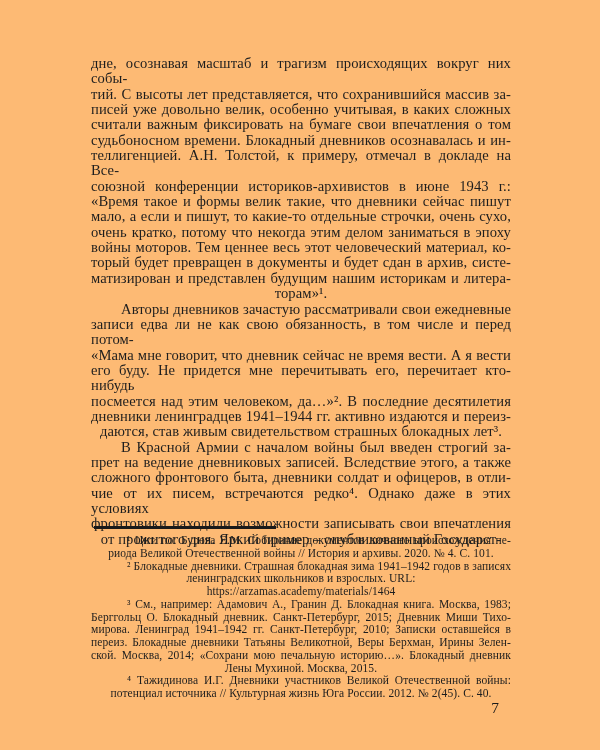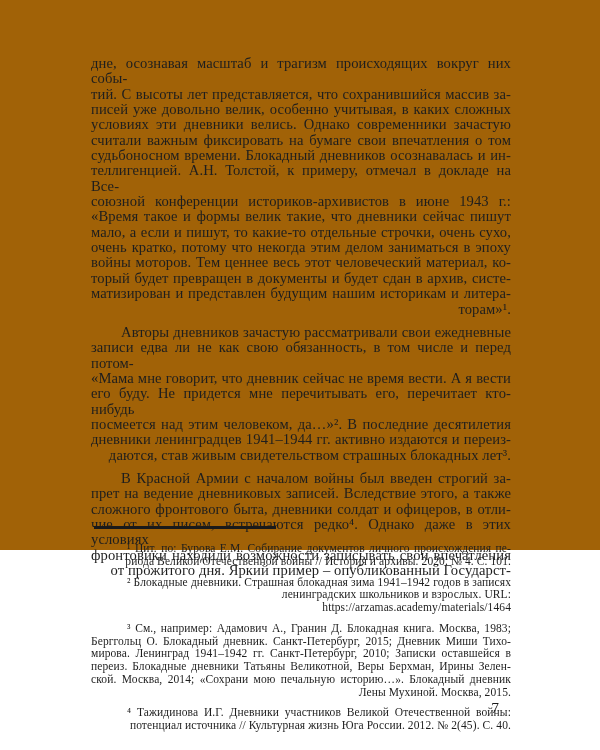--- a/index.html
+++ b/index.html
@@ -1,36 +1,36 @@
 <!DOCTYPE html>
 <html><head>
 <meta charset="utf-8">
 <style>
   * { margin: 0; padding: 0; box-sizing: border-box; }
   html, body { width: 600px; height: 750px; overflow: hidden; }
   body { background: #ffffff; }
   .page {
     position: relative;
-    width: 600px; height: 550px;
-    background: #a16207;
+    width: 600px; height: 750px;
+    background: #fdba74;
     font-family: "Liberation Serif", "DejaVu Serif", serif;
     color: #1e1e1e;
   }
   .body-text {
     position: absolute;
     left: 91px; top: 56px;
     width: 420px;
     font-size: 14.6px;
     line-height: 15.35px;
     letter-spacing: 0.1px;
   }
   .line { white-space: normal; }
   .line.j { text-align: justify; text-align-last: justify; }
-  .line.last { text-align: right; }
-  .line.indent { text-indent: 30px; margin-top: 8px; }
+  .line.last { text-align: center; }
+  .line.indent { text-indent: 30px; }
   .fn-rule {
     position: absolute;
     left: 94px; top: 526px;
     width: 182px; height: 2.5px;
     background: #1a1a1a;
   }
   .footnotes {
     position: absolute;
     left: 91px; top: 534px;
     width: 420px;
@@ -50,21 +50,20 @@
 </style>
 </head>
 <body>
 
 <div class="page">
   <div class="body-text">
       <div class="para">
         <div class="line j">дне, осознавая масштаб и трагизм происходящих вокруг них собы-</div>
         <div class="line j">тий. С высоты лет представляется, что сохранившийся массив за-</div>
         <div class="line j">писей уже довольно велик, особенно учитывая, в каких сложных</div>
-        <div class="line j">условиях эти дневники велись. Однако современники зачастую</div>
         <div class="line j">считали важным фиксировать на бумаге свои впечатления о том</div>
         <div class="line j">судьбоносном времени. Блокадный дневников осознавалась и ин-</div>
         <div class="line j">теллигенцией. А.Н. Толстой, к примеру, отмечал в докладе на Все-</div>
         <div class="line j">союзной конференции историков-архивистов в июне 1943 г.:</div>
         <div class="line j">«Время такое и формы велик такие, что дневники сейчас пишут</div>
         <div class="line j">мало, а если и пишут, то какие-то отдельные строчки, очень сухо,</div>
         <div class="line j">очень кратко, потому что некогда этим делом заниматься в эпоху</div>
         <div class="line j">войны моторов. Тем ценнее весь этот человеческий материал, ко-</div>
         <div class="line j">торый будет превращен в документы и будет сдан в архив, систе-</div>
         <div class="line j">матизирован и представлен будущим нашим историкам и литера-</div>

